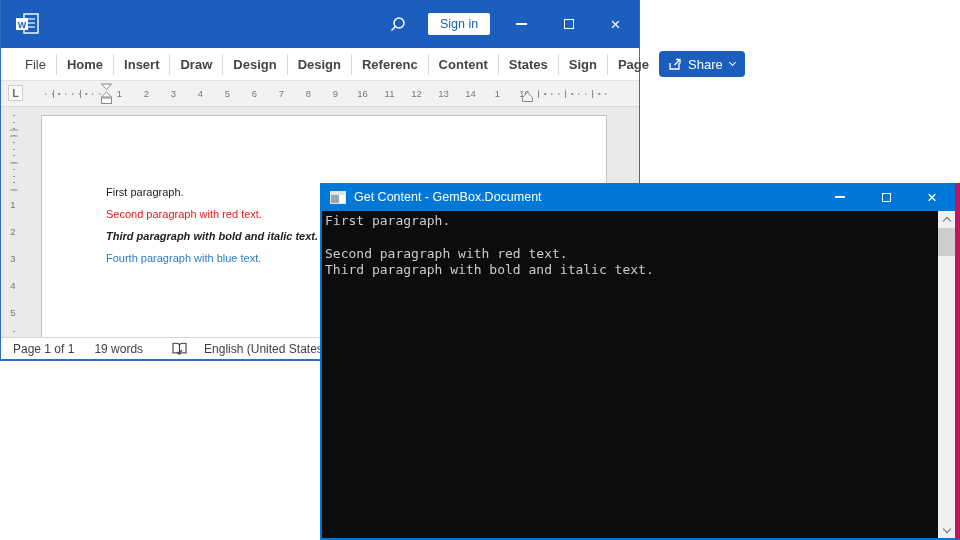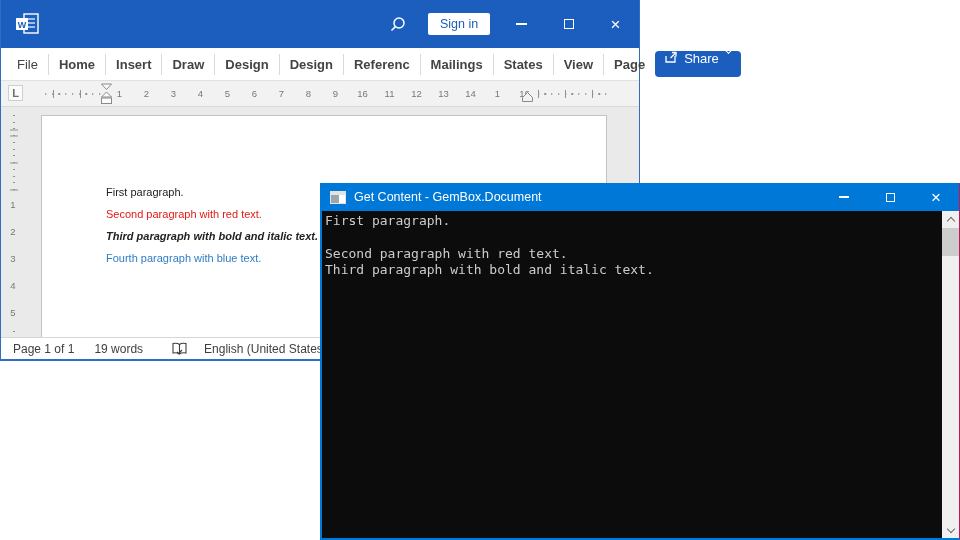--- a/index.html
+++ b/index.html
@@ -23,26 +23,26 @@
     font-family:inherit; }
   .win-controls { position:absolute; right:0; top:0; height:48px; display:flex; }
   .win-btn { width:47px; height:48px; display:flex; align-items:center; justify-content:center; color:#fff; }
   .glyph-min { width:11px; height:1.4px; background:#fff; }
   .glyph-max { width:10px; height:10px; border:1.4px solid #fff; }
   .glyph-close { font-size:17px; line-height:1; font-weight:300; }
   .console-controls .glyph-min { width:10px; }
   .console-controls .glyph-max { width:9px; height:9px; border-width:1.2px; }
 
   
-  .ribbon-row { height:33px; background:#fff; display:flex; align-items:center; padding-left:6px;
+  .ribbon-row { height:33px; background:#fff; display:flex; align-items:center; padding-left:14px;
     border-bottom:1px solid #e1e1e1; }
   .rtab { font-size:13px; color:#444; padding:0 10px; line-height:21px; cursor:pointer; white-space:nowrap; }
   .rtab + .rtab { border-left:1px solid #d9d9d9;font-weight:bold; }
   .share-btn { margin-left:auto; margin-right:11px; height:26px; padding:0 10px; background:#1b5ebd;
-    border:none; border-radius:4px; color:#fff; font-size:13px; display:flex; gap:6px;
+    border:none; border-radius:4px; color:#fff; font-size:13px; display:flex; align-items:center; gap:6px;
     cursor:pointer; font-family:inherit; }
   .share-btn .chev { margin-left:1px; width:5px; height:5px; }
 
   
   .ruler-region { position:relative; height:26px; background:#f3f2f2; border-bottom:1px solid #d9d9d9; }
   .tab-selector { position:absolute; left:7px; top:4px; width:15px; height:16px; background:#fbfbfb;
     border:1px solid #cfcfcf; color:#6f6f6f; font-size:11px; font-weight:bold; text-align:center; line-height:14px; }
   .hticks { position:absolute; left:42px; top:6px; width:566px; height:14px; }
   .hticks .mid { position:absolute; left:0; right:0; top:3px; height:8px;
     background:repeating-linear-gradient(90deg,#8f8f8f 0 1px,transparent 1px 27px);
@@ -74,21 +74,21 @@
   
   .status-bar { height:22px; background:#fff; border-top:1px solid #d6d6d6; display:flex; align-items:center;
     font-size:12px; color:#3f3f3f; }
   .sb-page { margin-left:12px; }
   .sb-words { margin-left:20px; }
   .sb-book { margin-left:28px; display:flex; align-items:center; }
   .sb-lang { margin-left:16px; }
 
   
   .console-window { position:absolute; left:320px; top:183px; width:640px; height:357px;
-    border-left:2px solid #0078d7; border-right:1px solid #be185d; border-bottom:2px solid #0078d7;
+    border-left:2px solid #0078d7; border-right:5px solid #be185d; border-bottom:2px solid #0078d7;
     background:#0c0c0c; }
   .console-titlebar { position:relative; height:28px; background:#0078d7; display:flex; align-items:center; }
   .console-icon { margin-left:8px; width:16px; height:13px; position:relative; background:#e3e3e3; flex:0 0 auto; }
   .console-icon .body { position:absolute; left:1px; top:4px; right:1px; bottom:1px; background:#fff; }
   .console-icon .pane { position:absolute; left:1px; top:4px; width:8px; bottom:1px; background:#9aa7ad; }
   .console-title { color:#fff; font-size:12.5px; margin-left:8px; white-space:nowrap; }
   .console-controls { position:absolute; right:0; top:0; height:28px; display:flex; }
   .console-controls .win-btn { width:46px; height:28px; }
   .console-body { position:absolute; left:0; top:28px; right:17px; bottom:0; background:#0c0c0c;
     padding:2px 0 0 3px; overflow:hidden; }
@@ -146,25 +146,25 @@
         <span class="rtab">Insert</span>
 
         <span class="rtab">Draw</span>
 
         <span class="rtab">Design</span>
 
         <span class="rtab">Design</span>
 
         <span class="rtab">Referenc</span>
 
-        <span class="rtab">Mailings</span>
+        <span class="rtab">Content</span>
 
         <span class="rtab">States</span>
 
-        <span class="rtab">View</span>
+        <span class="rtab">Sign</span>
 
         <span class="rtab">Page</span>
       <button class="share-btn">
         <svg width="13" height="12" viewBox="0 0 13 12">
           <path d="M1 5 v6 h9 v-6" fill="none" stroke="#ffffff" stroke-width="1.3"></path>
           <path d="M5.5 7 L10.5 2" stroke="#ffffff" stroke-width="1.3" fill="none"></path>
           <path d="M7 1.5 h4 v4" fill="none" stroke="#ffffff" stroke-width="1.3"></path>
         </svg>
         <span>Share</span>
         <span class="chev"></span>

